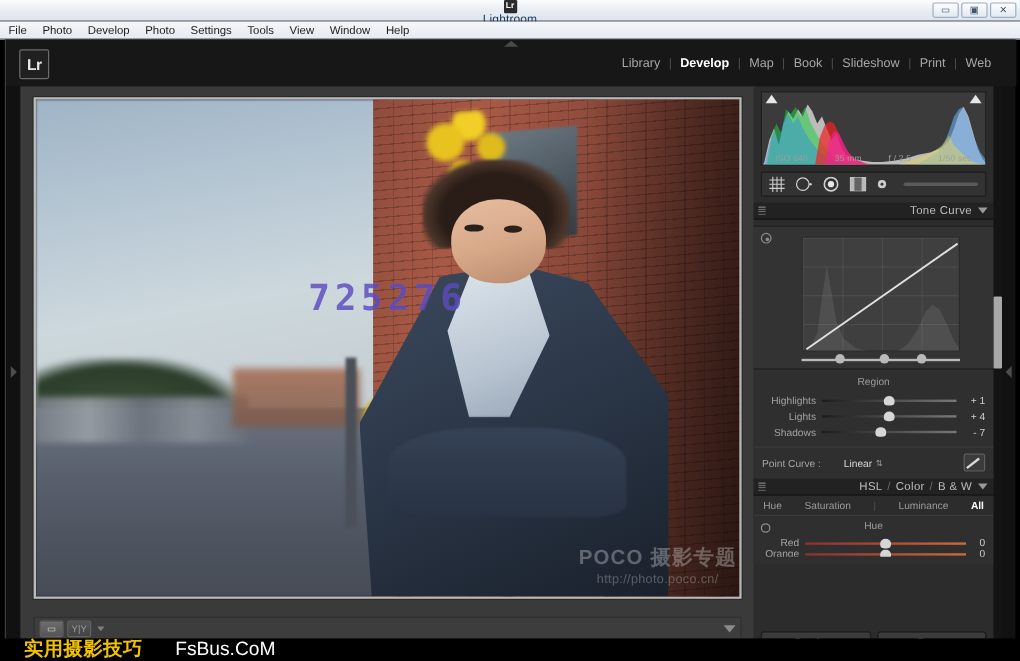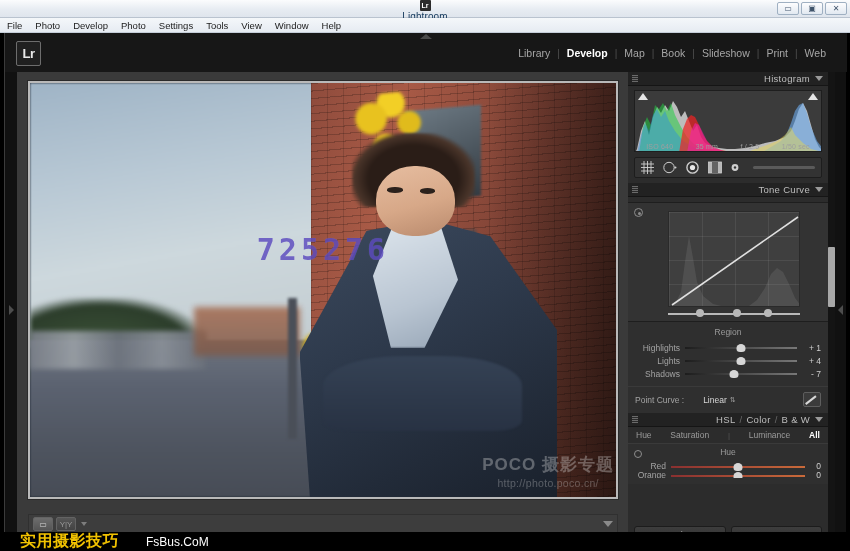--- a/index.html
+++ b/index.html
@@ -394,21 +394,21 @@
     width:0;height:0;border-top:5px solid transparent;border-bottom:5px solid transparent;
     border-right:5px solid #4d4d4d;
   }
 
   
   .bottom-bar{
     position:absolute; left:0; bottom:0; width:850px; height:19px;
     background:#000; display:flex; align-items:center;
   }
   .bb-cn{ font-size:16px; color:#f2c200; font-weight:bold; letter-spacing:.5px; margin-left:20px; }
-  .bb-en{ font-size:12px; color:#ffffff; margin-left:5px;padding-left:22px; }
+  .bb-en{ font-size:16px; color:#ffffff; margin-left:5px;padding-left:22px; }
   .bb-fill{ flex:1; }
 </style>
 </head>
 <body>
 
 <div id="app">
 
   <div class="os-titlebar">
     <div class="os-icon">Lr</div>
     <div class="os-title">Lightroom</div>
@@ -494,25 +494,20 @@
         <div class="tb-btn cmp">Y|Y</div>
         <div class="tb-caret"></div>
         <div class="tb-right-caret"></div>
       </div>
 
       <div class="bot-tri"></div>
     </div>
 
     <div class="right">
 
-      <div class="panel-header">
-        <div class="ph-dot"></div>
-        <div class="panel-title">Histogram</div>
-        <div class="panel-caret"></div>
-      </div>
       <div class="hist-box">
         <svg width="188" height="62" viewBox="0 0 188 62">
           <path d="M0,62 L2,58 L6,40 L10,30 L14,44 L18,26 L22,16 L26,22 L30,14 L34,20 L38,10 L42,16 L46,26 L50,20 L54,30 L58,40 L62,34 L66,46 L70,52 L74,54 L78,56 L84,57 L92,58 L100,58 L110,57 L120,55 L130,52 L140,50 L150,46 L156,40 L160,30 L164,18 L168,12 L172,20 L176,34 L180,48 L184,56 L188,60 L188,62 Z" fill="#d9d9d9" opacity="0.82"></path>
           <path d="M4,62 L8,36 L12,26 L16,34 L20,14 L24,18 L28,12 L32,20 L36,12 L40,24 L46,36 L52,46 L60,54 L70,58 L80,60 L188,62 Z" fill="#22cc44" opacity="0.55"></path>
           <path d="M2,62 L6,44 L10,32 L14,40 L18,24 L22,18 L26,26 L30,20 L34,30 L40,40 L48,50 L58,56 L70,60 L188,62 Z" fill="#2288ee" opacity="0.40"></path>
           <path d="M44,62 L48,38 L52,28 L56,24 L60,26 L64,34 L68,44 L72,50 L78,56 L86,59 L96,61 L188,62 Z" fill="#ee2222" opacity="0.72"></path>
           <path d="M52,62 L56,40 L60,32 L64,34 L68,42 L72,50 L78,56 L88,60 L188,62 Z" fill="#ee22aa" opacity="0.60"></path>
           <path d="M126,62 L136,56 L146,50 L152,42 L156,32 L160,20 L164,14 L168,12 L172,22 L176,36 L182,50 L188,58 L188,62 Z" fill="#6aa8e8" opacity="0.62"></path>
           <path d="M110,62 L120,58 L132,54 L142,50 L150,44 L156,36 L160,44 L168,52 L176,58 L188,61 L188,62 Z" fill="#e8d84a" opacity="0.45"></path>
         </svg>

